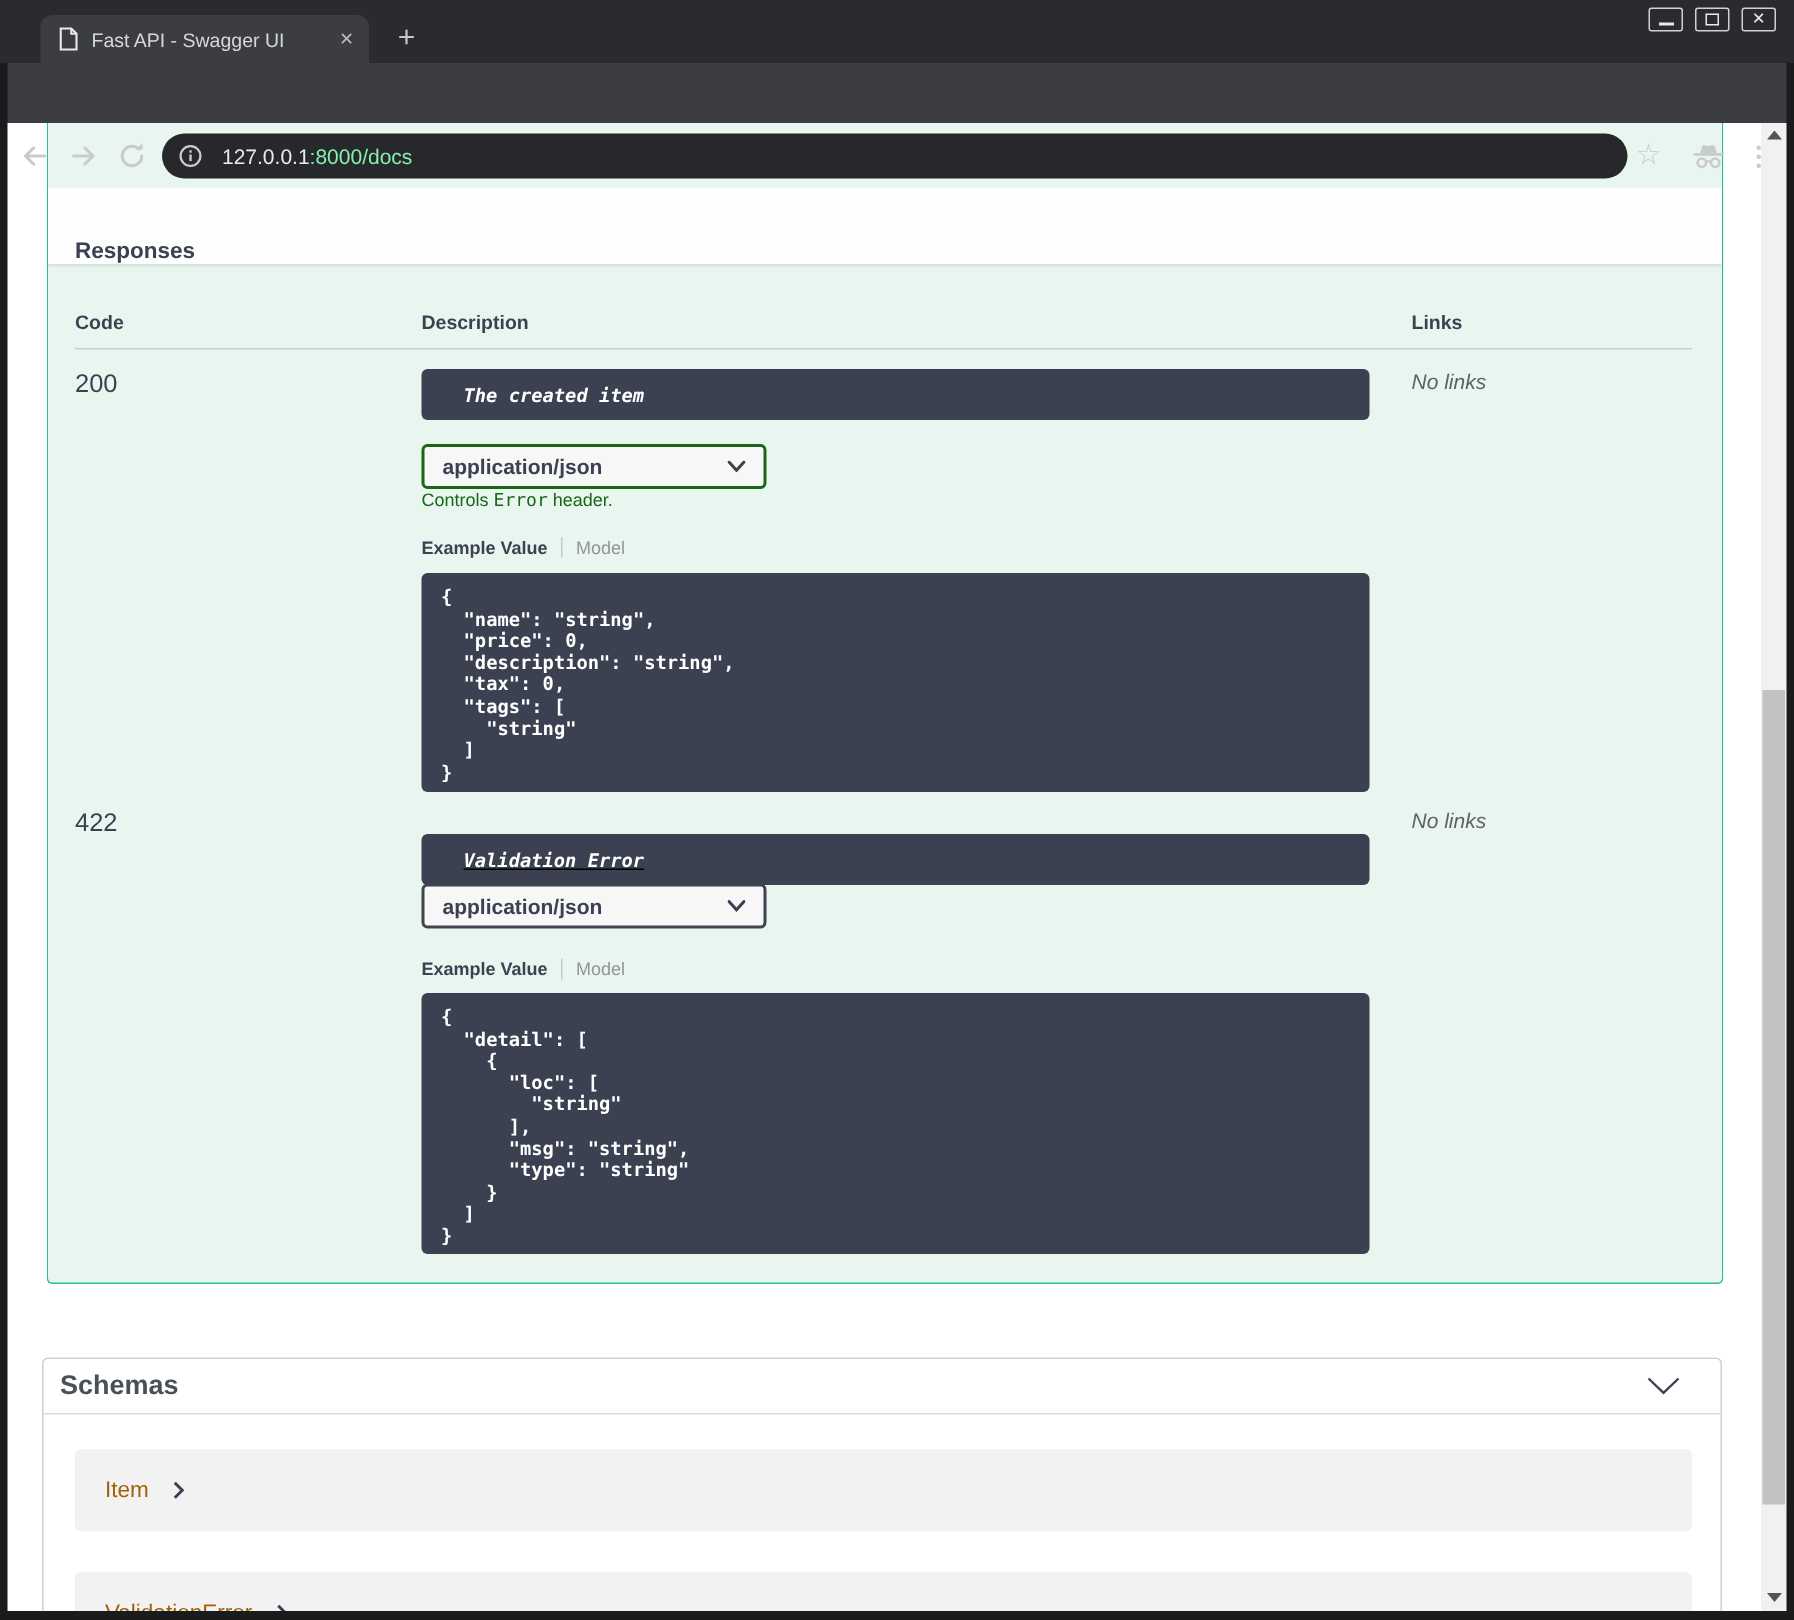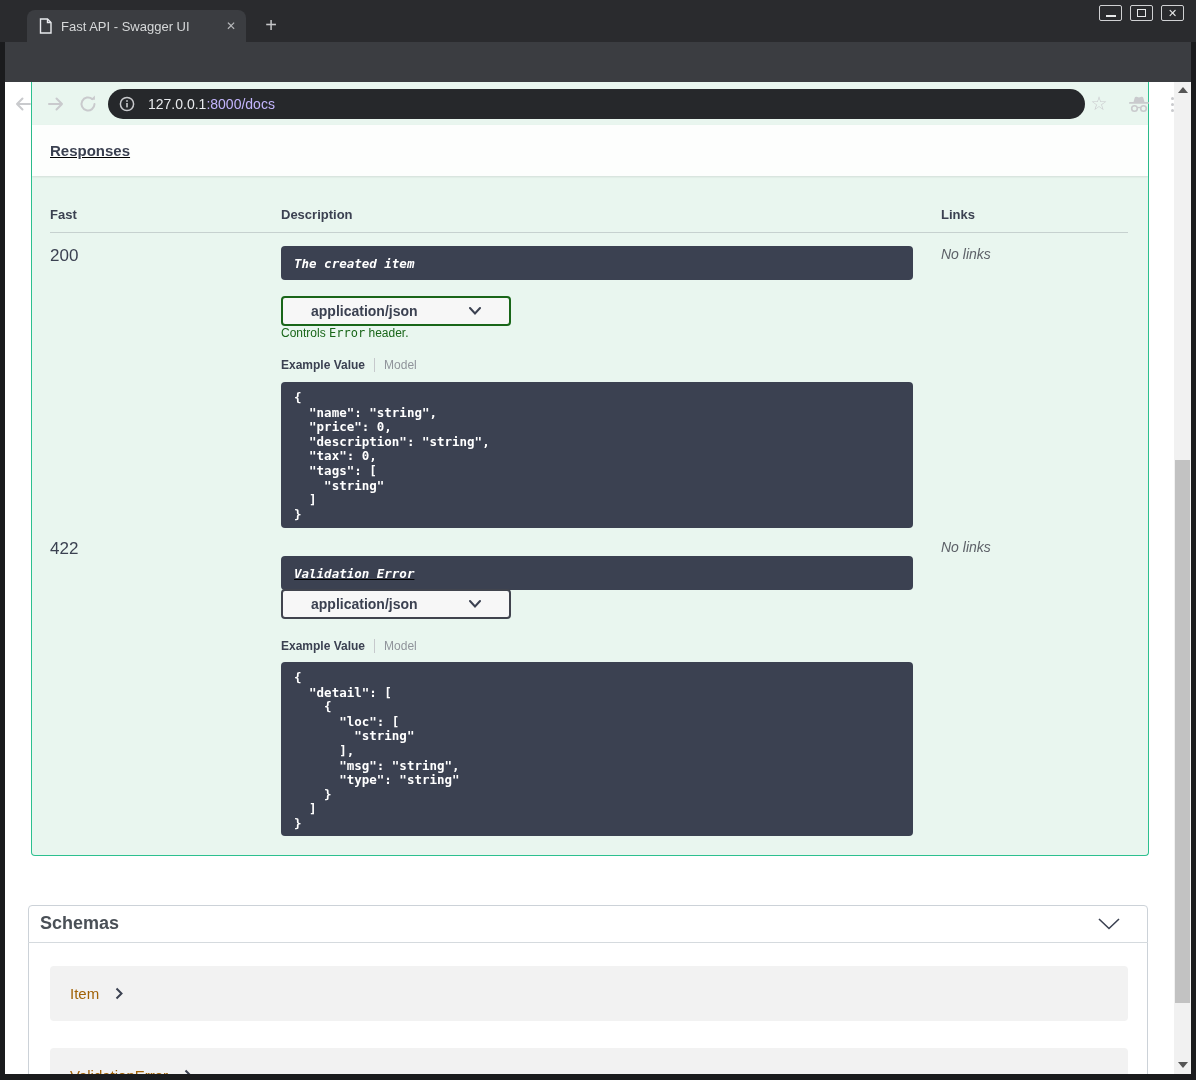--- a/index.html
+++ b/index.html
@@ -17,43 +17,43 @@
   .win-btn { width:23px; height:16px; border:1px solid #d0d1d3; border-radius:2px; display:flex; align-items:center; justify-content:center; }
   .glyph-min { display:block; width:10px; border-top:2px solid #e8e9ea; margin-top:6px; }
   .glyph-max { display:block; width:9px; height:8px; border:1.5px solid #e8e9ea; }
   .win-close-glyph { color:#e8e9ea; font-size:11px; line-height:11px; }
 
   .toolbar { left:0; top:42px; width:1196px; height:40px; background:#3b3d41; z-index:40; }
   .nav-icon { top:52px; width:20px; height:20px; }
   .url-pill { left:108px; top:47px; width:977px; height:30px; background:#26282b; border-radius:15px; display:flex; align-items:center; padding-left:11px; }
   .url-text { font-size:14px; margin-left:13px; white-space:nowrap; }
   .url-host { color:#e8eaed; }
-  .url-rest { color:#c4b5fd;margin-top:20px; }
+  .url-rest { color:#86efac;margin-top:20px; }
   .star-icon { left:1089px; top:51px; width:20px; height:22px; color:#c9cacd; font-size:19px; line-height:22px; text-align:center; }
   .kebab { left:1166px; top:53px; width:12px; height:18px; display:flex; flex-direction:column; align-items:center; justify-content:center; gap:3px; }
   .kebab i { width:3px; height:3px; border-radius:50%; background:#c9cacd; }
 
   
   .border-left  { left:0; top:42px; width:5px;  height:1038px; background:#1a1b1d; z-index:50; }
   .border-right { left:1191px; top:42px; width:5px; height:1038px; background:#1a1b1d; z-index:50; }
   .border-bottom{ left:0; top:1074px; width:1196px; height:6px; background:#1a1b1d; z-index:50; }
 
   
   .opblock { left:31px; top:82px; width:1118px; height:774px; background:#e9f6ef; border:1px solid #2cc08f; border-top:none; border-radius:0 0 4px 4px; }
-  .responses-band { left:32px; top:125px; width:1116px; height:51px; background:rgba(255,255,255,.88); box-shadow:0 1px 2px rgba(0,0,0,.1); display:flex; align-items:center; padding-left:18px;text-decoration:underline; }
+  .responses-band { left:32px; top:125px; width:1116px; height:51px; background:rgba(255,255,255,.88); box-shadow:0 1px 2px rgba(0,0,0,.1); display:flex; align-items:flex-end; padding-left:18px; }
   .responses-title { font-size:15px; font-weight:bold; color:#3b4151; }
 
   .th { font-size:13px; font-weight:bold; color:#3b4151; top:207px; }
   .th-underline { left:50px; top:232px; width:1078px; height:0; border-top:1px solid rgba(59,65,81,.2); }
 
   .code-val { font-size:17px; color:#3b4151; left:50px; }
-  .desc-box { left:281px; width:632px; height:34px; background:#3b4151; border-radius:4px; display:flex; align-items:center; padding-left:13px; }
+  .desc-box { left:281px; width:632px; height:34px; background:#3b4151; border-radius:4px; display:flex; align-items:center; padding-left:28px; }
   .desc-text { font-family:"DejaVu Sans Mono", monospace; font-style:italic; font-weight:bold; font-size:12.5px; color:#fff; }
 
-  .media-select { left:281px; width:230px; height:30px; background:#f7f7f7; border-radius:4px; display:flex; align-items:center; justify-content:space-between; padding:0 28px; cursor:pointer; }
+  .media-select { left:281px; width:230px; height:30px; background:#f7f7f7; border-radius:4px; display:flex; align-items:center; justify-content:space-between; padding:0 12px; cursor:pointer; }
   .media-select.accept { border:2px solid #196619; }
   .media-select.plain  { border:2px solid #41444e; }
   .media-label { font-size:14px; font-weight:bold; color:#3b4151; }
 
   .accept-note { left:281px; top:326px; font-size:12px; color:#196619; }
   .accept-note .mono { font-family:"DejaVu Sans Mono", monospace; }
 
   .tabs { left:281px; display:flex; align-items:center; height:16px; }
   .tab-example { font-size:12px; font-weight:bold; color:#3b4151; }
   .tab-divider { width:0; height:14px; border-left:1px solid #c6c9cc; margin:0 9px; }
@@ -80,21 +80,21 @@
 </style>
 </head>
 <body>
 
 <div class="abs opblock"></div>
 
 <div class="abs responses-band">
   <span class="responses-title">Responses</span>
 </div>
 
-<span class="abs th" style="left:50px;">Fast</span>
+<span class="abs th" style="left:50px;">Code</span>
 <span class="abs th" style="left:281px;">Description</span>
 <span class="abs th" style="left:941px;text-align:right;">Links</span>
 <div class="abs th-underline"></div>
 
 <span class="abs code-val" style="top:246px;">200</span>
 <div class="abs desc-box" style="top:246px;">
   <span class="desc-text">The created item</span>
 </div>
 <div class="abs media-select accept" style="top:296px;">
   <span class="media-label">application/json</span>

